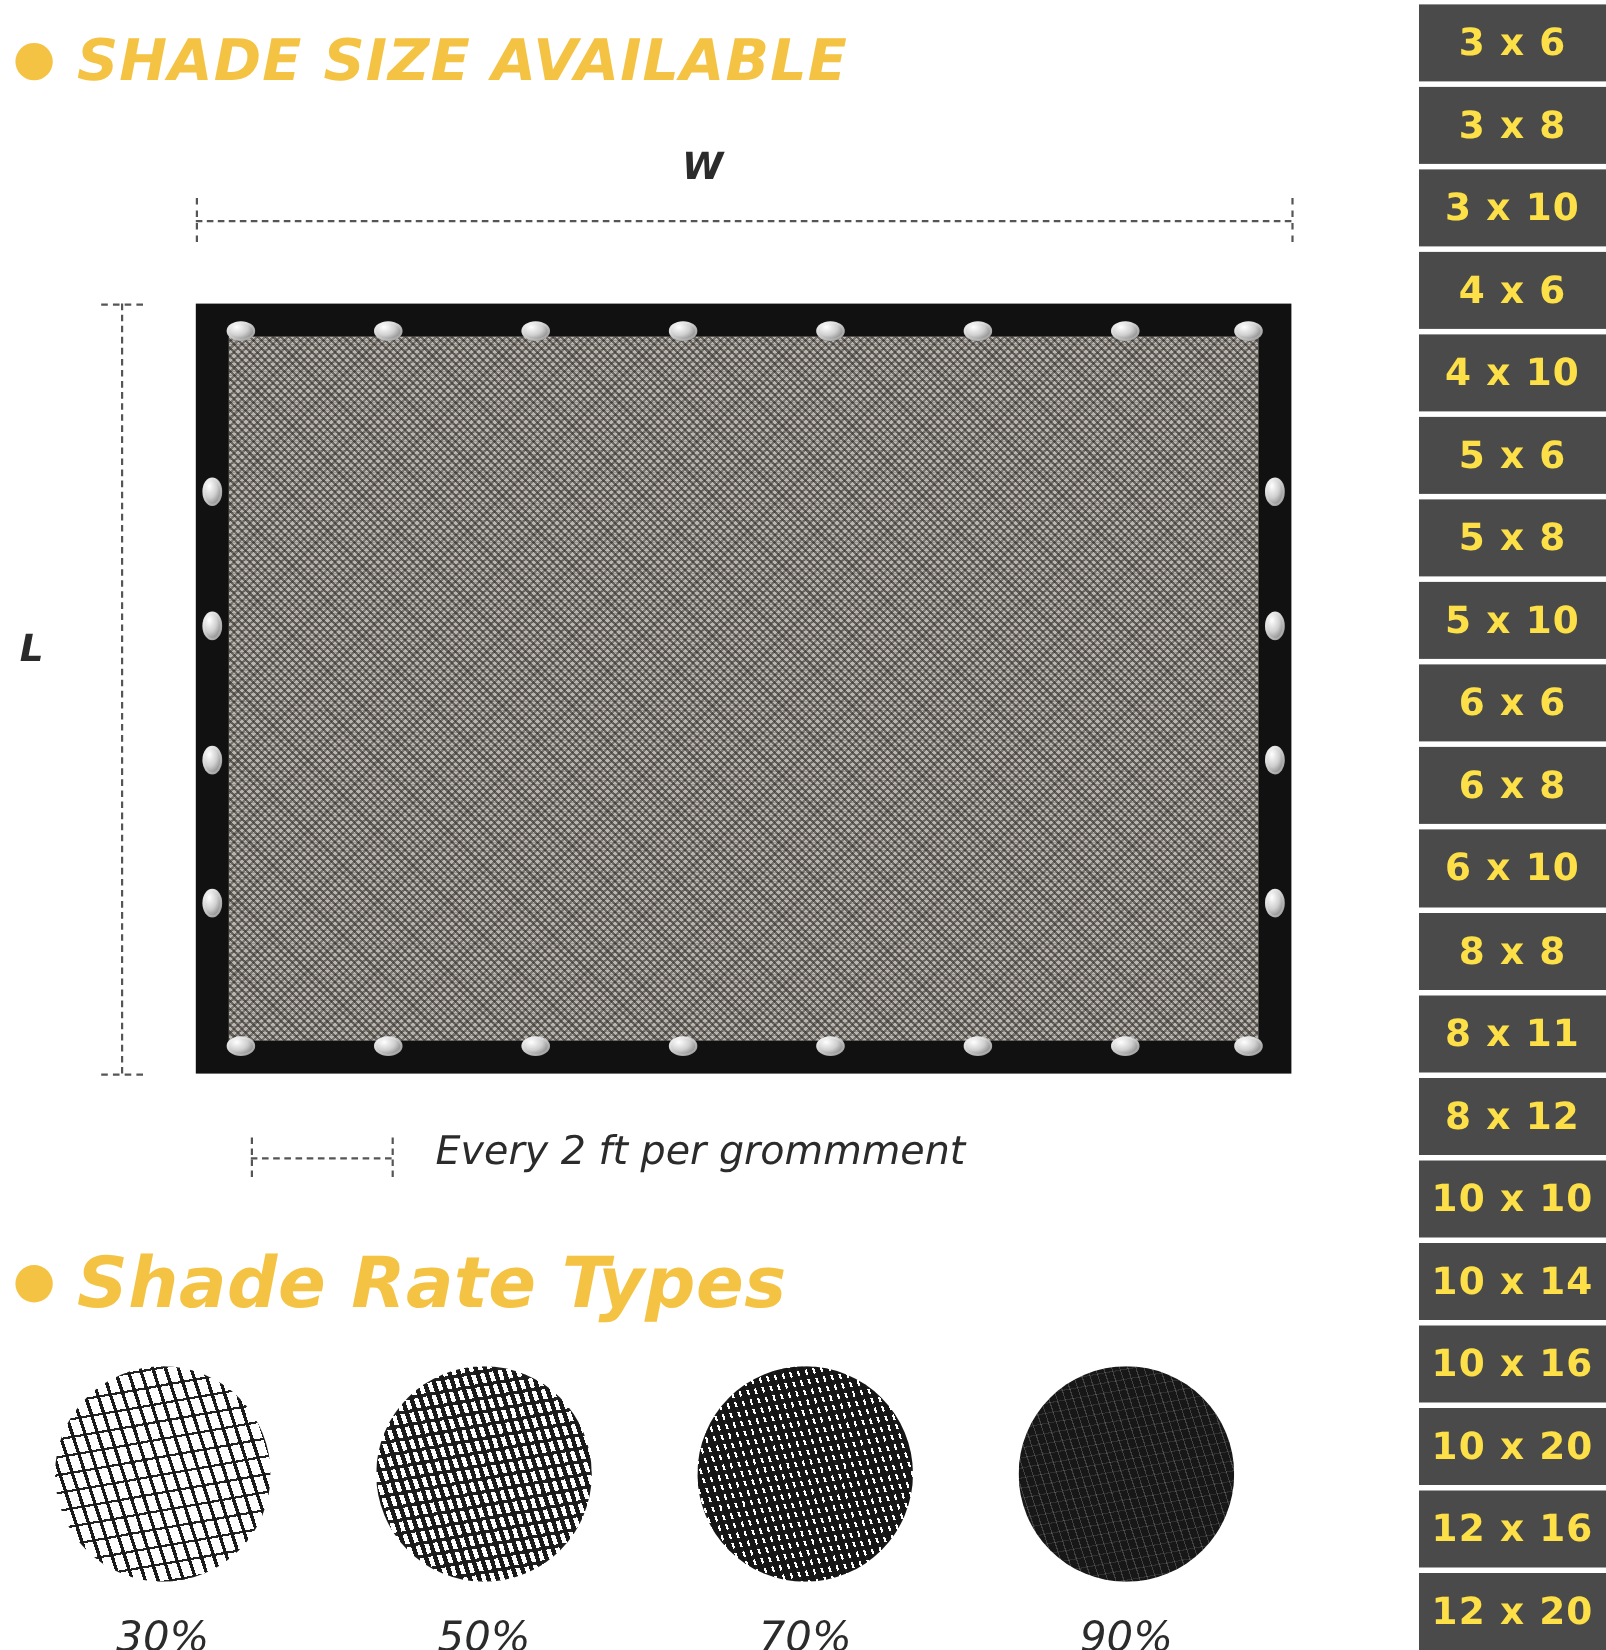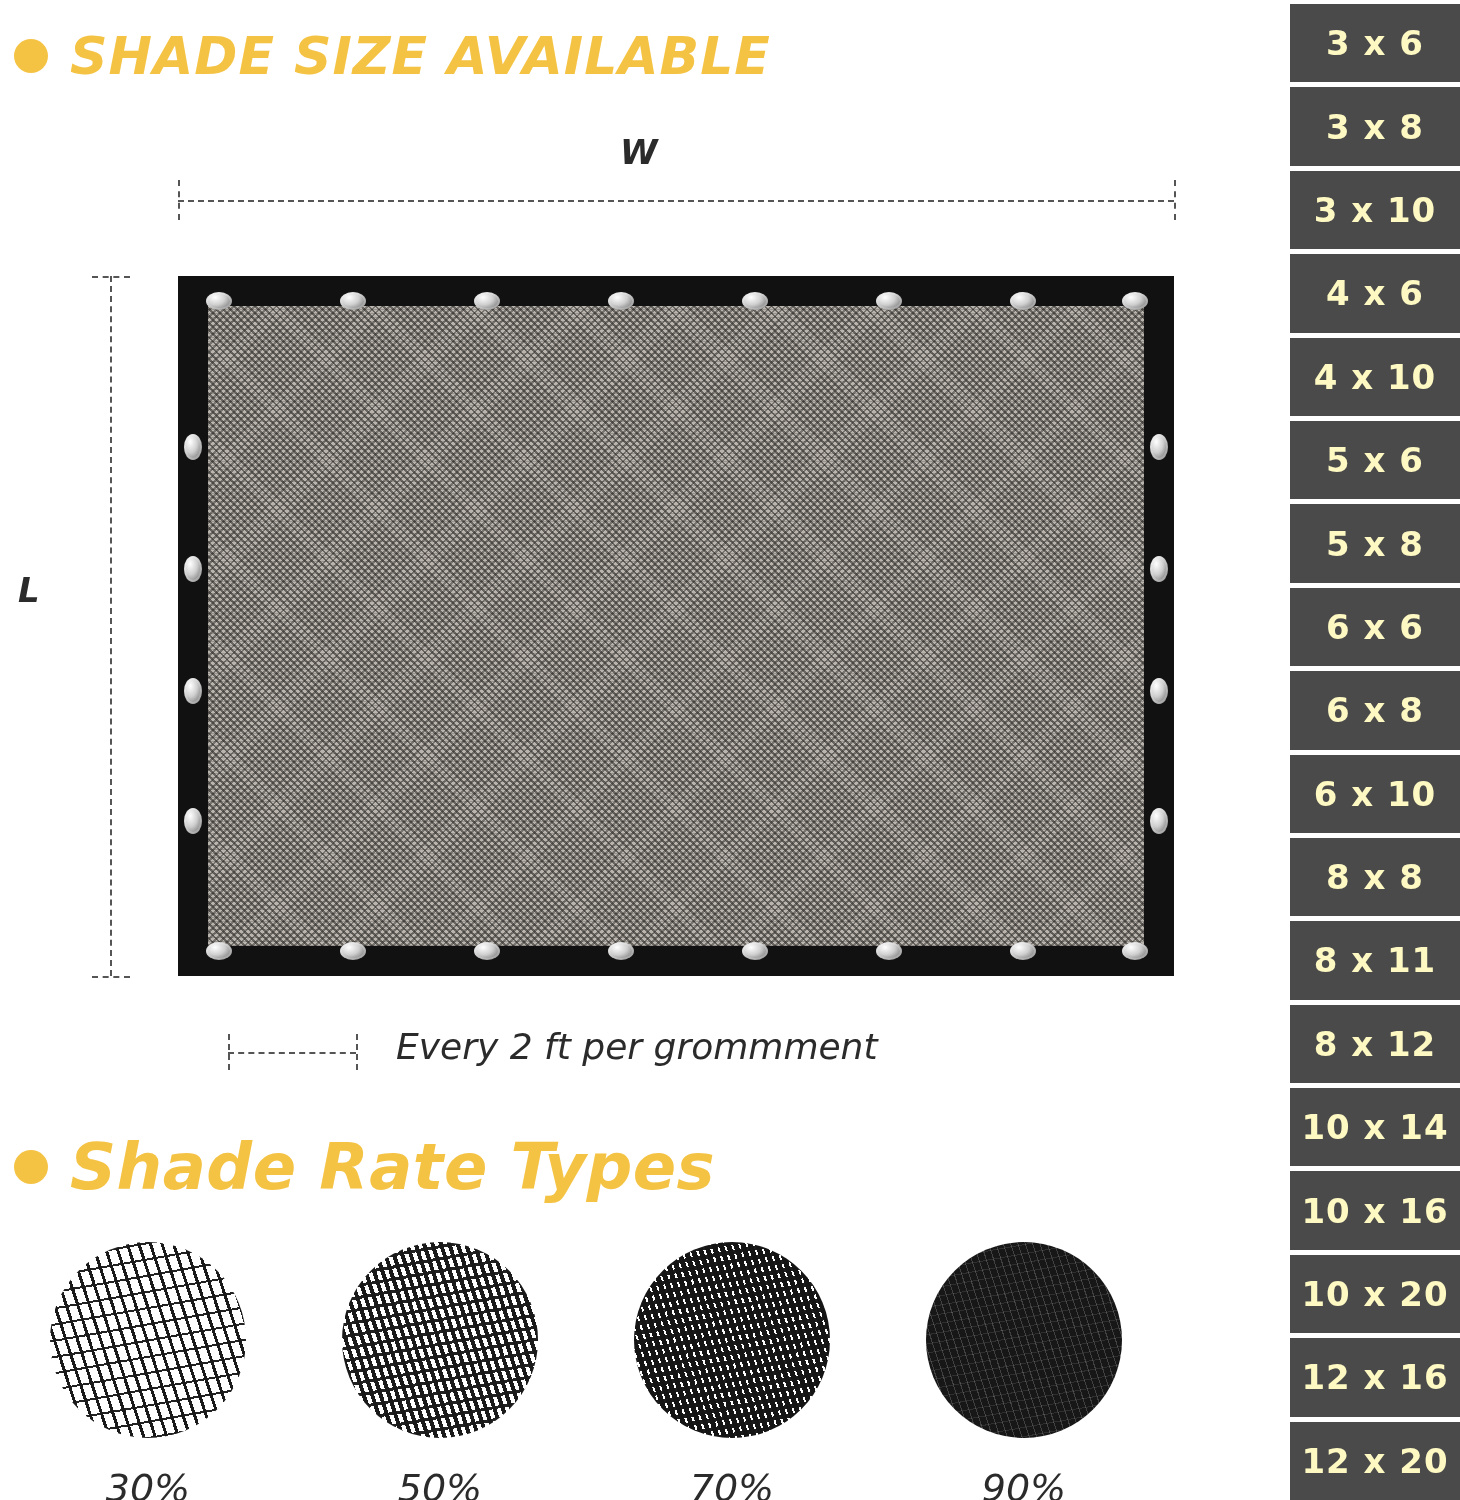--- a/index.html
+++ b/index.html
@@ -253,21 +253,21 @@
     height: 1500px;
     display: flex;
     flex-direction: column;
     gap: 5px;
     padding-top: 4px;
     box-sizing: border-box;
   }
   .size-chip {
     flex: 1 1 0;
     background: #4a4a4a;
-    color: #fef9c3;
+    color: #fde047;
     font-size: 34px;
     font-weight: 600;
     display: flex;
     align-items: center;
     justify-content: center;
     letter-spacing: 1px;
   }
 </style>
 </head>
 <body>
@@ -353,24 +353,26 @@
 </div>
 
 <div id="size-list">
   <div class="size-chip">3 x 6</div>
   <div class="size-chip">3 x 8</div>
   <div class="size-chip">3 x 10</div>
   <div class="size-chip">4 x 6</div>
   <div class="size-chip">4 x 10</div>
   <div class="size-chip">5 x 6</div>
   <div class="size-chip">5 x 8</div>
+  <div class="size-chip">5 x 10</div>
   <div class="size-chip">6 x 6</div>
   <div class="size-chip">6 x 8</div>
   <div class="size-chip">6 x 10</div>
   <div class="size-chip">8 x 8</div>
   <div class="size-chip">8 x 11</div>
   <div class="size-chip">8 x 12</div>
+  <div class="size-chip">10 x 10</div>
   <div class="size-chip">10 x 14</div>
   <div class="size-chip">10 x 16</div>
   <div class="size-chip">10 x 20</div>
   <div class="size-chip">12 x 16</div>
   <div class="size-chip">12 x 20</div>
 </div>
 
 </body></html>

